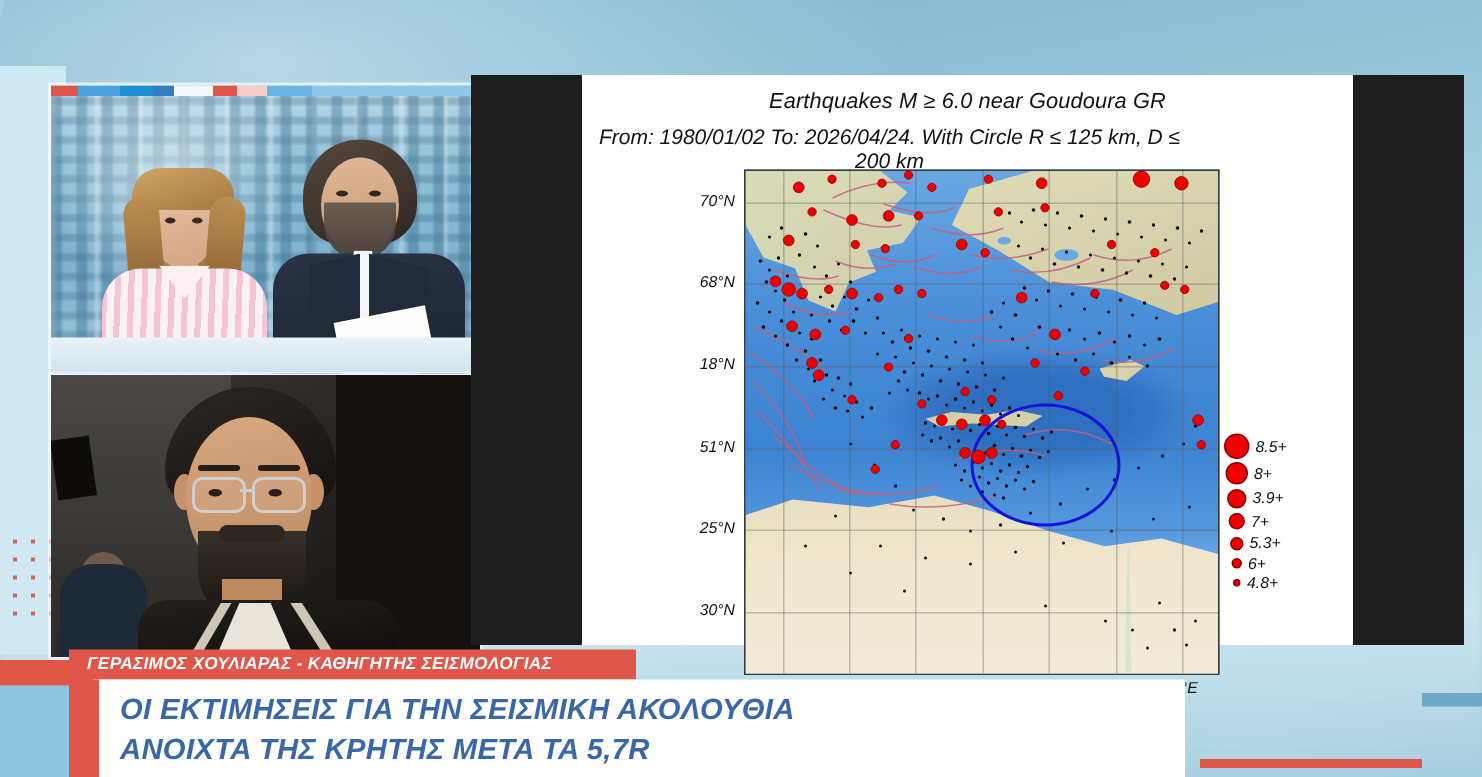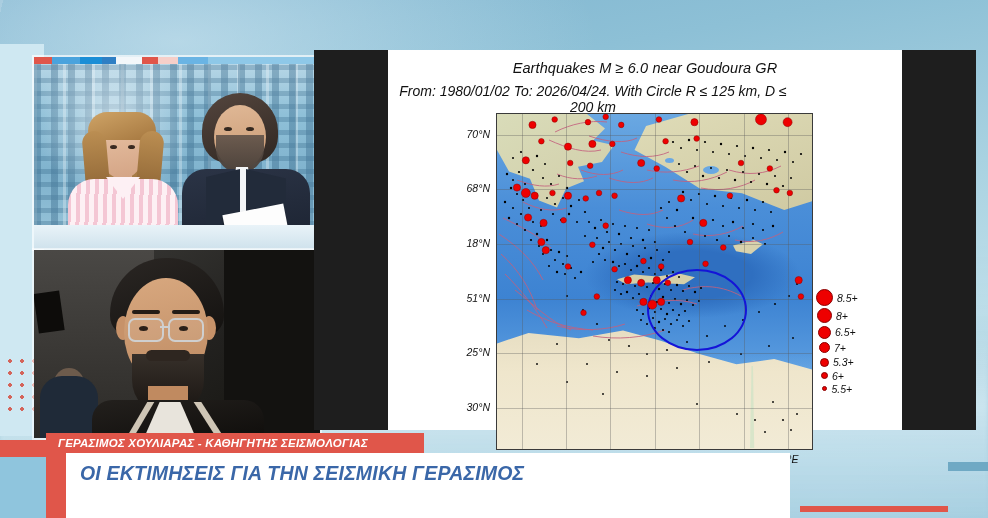--- a/index.html
+++ b/index.html
@@ -705,44 +705,45 @@
       <div class="legend-row" style="height:19px">
         <span class="legend-dot" style="width:15px;height:15px"></span>
         <span class="legend-lab">8.5+</span>
       </div>
       <div class="legend-row" style="height:17px">
         <span class="legend-dot" style="width:13px;height:13px;margin-left:1px"></span>
         <span class="legend-lab">8+</span>
       </div>
       <div class="legend-row" style="height:16px">
         <span class="legend-dot" style="width:11px;height:11px;margin-left:2px"></span>
-        <span class="legend-lab">6.5+</span>
+        <span class="legend-lab">3.9+</span>
       </div>
       <div class="legend-row" style="height:15px">
         <span class="legend-dot" style="width:9px;height:9px;margin-left:3px"></span>
         <span class="legend-lab">7+</span>
       </div>
       <div class="legend-row" style="height:14px">
         <span class="legend-dot" style="width:7px;height:7px;margin-left:4px"></span>
         <span class="legend-lab">5.3+</span>
       </div>
       <div class="legend-row" style="height:13px">
         <span class="legend-dot" style="width:5px;height:5px;margin-left:5px"></span>
         <span class="legend-lab">6+</span>
       </div>
       <div class="legend-row" style="height:13px">
         <span class="legend-dot" style="width:3.4px;height:3.4px;margin-left:6px"></span>
-        <span class="legend-lab">5.5+</span>
+        <span class="legend-lab">4.8+</span>
       </div>
     </div>
   </div>
 
   <div class="lt-name">
     <span>ΓΕΡΑΣΙΜΟΣ ΧΟΥΛΙΑΡΑΣ - ΚΑΘΗΓΗΤΗΣ ΣΕΙΣΜΟΛΟΓΙΑΣ</span>
   </div>
   <div class="lt-body">
-    <div class="lt-line">ΟΙ ΕΚΤΙΜΗΣΕΙΣ ΓΙΑ ΤΗΝ ΣΕΙΣΜΙΚΗ ΓΕΡΑΣΙΜΟΣ</div>
+    <div class="lt-line">ΟΙ ΕΚΤΙΜΗΣΕΙΣ ΓΙΑ ΤΗΝ ΣΕΙΣΜΙΚΗ ΑΚΟΛΟΥΘΙΑ</div>
+    <div class="lt-line">ΑΝΟΙΧΤΑ ΤΗΣ ΚΡΗΤΗΣ ΜΕΤΑ ΤΑ 5,7R</div>
   </div>
 
   <div class="logo-red"></div>
   <div class="logo-bar"></div>
 
 </div>
 
 </body></html>

